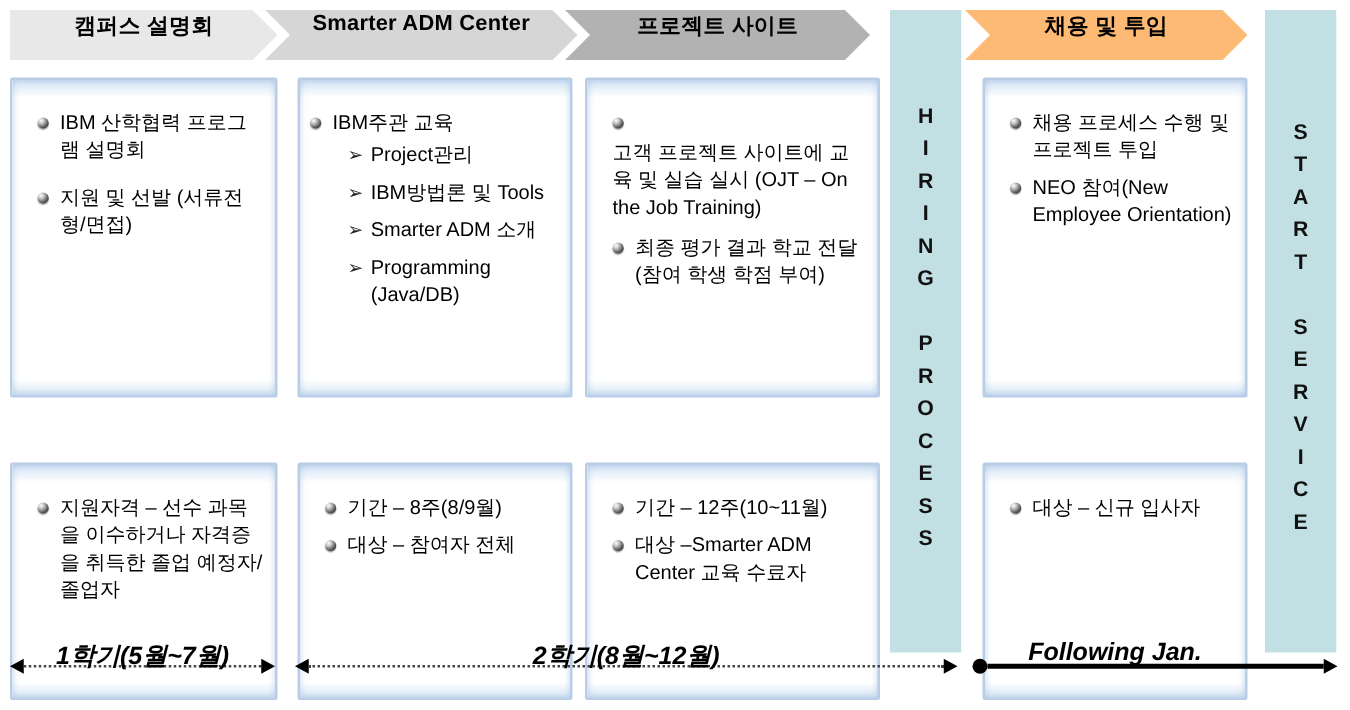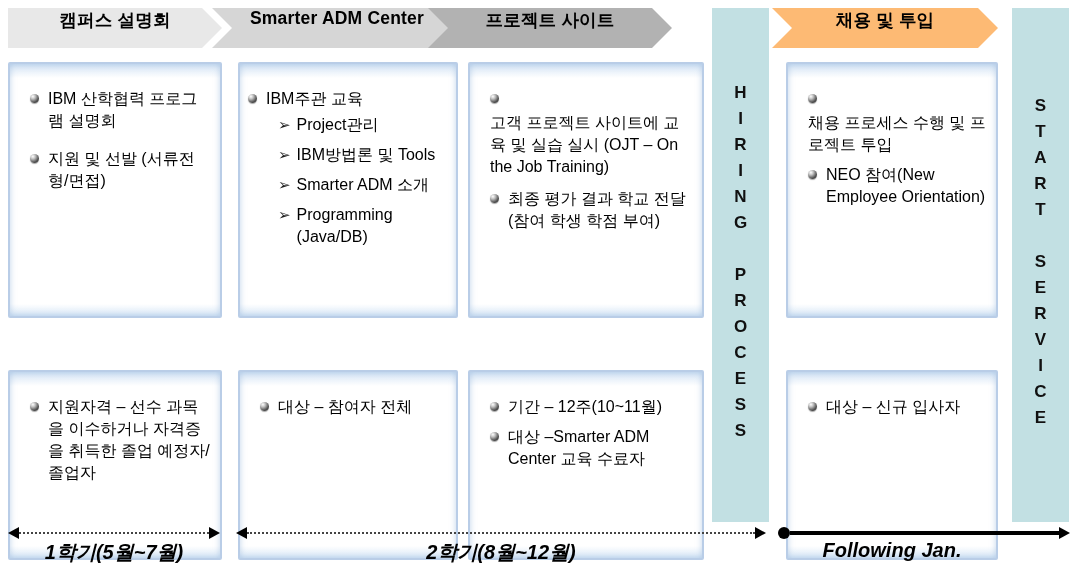--- a/index.html
+++ b/index.html
@@ -6,21 +6,21 @@
   body{font-family:"Liberation Sans","DejaVu Sans",sans-serif;color:#000;}
   #canvas{position:relative;width:1080px;height:568px;background:#fff;overflow:hidden;}
 
   
   .stage-header{position:absolute;top:8px;height:40px;display:flex;align-items:flex-start;justify-content:center;
     font-weight:bold;font-size:17.5px;letter-spacing:.2px;}
   .chev-point{clip-path:polygon(0 0,calc(100% - 20px) 0,100% 50%,calc(100% - 20px) 100%,0 100%);}
   .chev-notch{clip-path:polygon(0 0,calc(100% - 20px) 0,100% 50%,calc(100% - 20px) 100%,0 100%,20px 50%);}
   .hd-1{left:8px;width:214px;background:#e8e8e8;}
   .hd-2{left:212px;width:250px;background:#d6d6d6;}
-  .hd-3{left:428px;width:244px;background:#b2b2b2;}
+  .hd-3{left:452px;width:244px;background:#b2b2b2;}
   .hd-4{left:772px;width:226px;background:#fdba74;}
 
   
   .vbar{position:absolute;top:8px;width:57px;height:514px;background:#c2e0e3;
     display:flex;flex-direction:column;align-items:center;justify-content:center;gap:26px;}
   .vbar-hiring{left:712px;}
   .vbar-start{left:1012px;}
   .vword{writing-mode:vertical-rl;text-orientation:upright;font-weight:bold;font-size:17px;
     letter-spacing:7px;line-height:1;color:#111;}
 
@@ -48,21 +48,21 @@
   .tl-arrow{position:absolute;top:526px;height:13px;display:flex;align-items:center;}
   .tl-line-dotted{flex:1;height:0;border-top:2px dotted #444;}
   .tl-line-solid{flex:1;height:4px;background:#000;}
   .ah{width:0;height:0;flex:0 0 auto;}
   .ah-left{border-top:6px solid transparent;border-bottom:6px solid transparent;border-right:11px solid #000;}
   .ah-right{border-top:6px solid transparent;border-bottom:6px solid transparent;border-left:11px solid #000;}
   .dot{flex:0 0 auto;width:12px;height:12px;border-radius:50%;background:#000;}
   .tl-1{left:8px;width:212px;}
   .tl-2{left:236px;width:530px;}
   .tl-3{left:778px;width:292px;}
-  .tl-label{position:absolute;top:539px;text-align:center;font-weight:bold;font-style:italic;font-size:20px;}
+  .tl-label{position:absolute;top:511px;text-align:center;font-weight:bold;font-style:italic;font-size:20px;}
   .tll-1{left:8px;width:212px;}
   .tll-2{left:236px;width:530px;}
   .tll-3{left:772px;width:240px;}
 </style>
 </head>
 <body>
 
 <div id="canvas">
 
   <div class="stage-header hd-1 chev-point">
@@ -127,20 +127,24 @@
         <span class="txt">Smarter ADM 소개</span>
       </li>
       <li class="lvl2">
         <span class="sub-marker">➢</span>
         <span class="txt">Programming (Java/DB)</span>
       </li>
     </ul>
   </div>
   <div class="box row-bot col-2">
     <ul>
+      <li class="lvl1" style="margin-bottom:8px;">
+        <span class="ball"></span>
+        <span class="txt">기간 – 8주(8/9월)</span>
+      </li>
       <li class="lvl1">
         <span class="ball"></span>
         <span class="txt">대상 – 참여자 전체</span>
       </li>
     </ul>
   </div>
 
   <div class="box row-top col-3">
     <ul>
       <li class="lvl1" style="margin-bottom:10px;flex-direction:column;">
@@ -161,21 +165,21 @@
       </li>
       <li class="lvl1">
         <span class="ball"></span>
         <span class="txt">대상 –Smarter ADM Center 교육 수료자</span>
       </li>
     </ul>
   </div>
 
   <div class="box row-top col-4">
     <ul>
-      <li class="lvl1" style="margin-bottom:8px;flex-direction:column;">
+      <li class="lvl1" style="margin-bottom:8px;">
         <span class="ball"></span>
         <span class="txt">채용 프로세스 수행 및 프로젝트 투입</span>
       </li>
       <li class="lvl1">
         <span class="ball"></span>
         <span class="txt">NEO 참여(New Employee Orientation)</span>
       </li>
     </ul>
   </div>
   <div class="box row-bot col-4">

